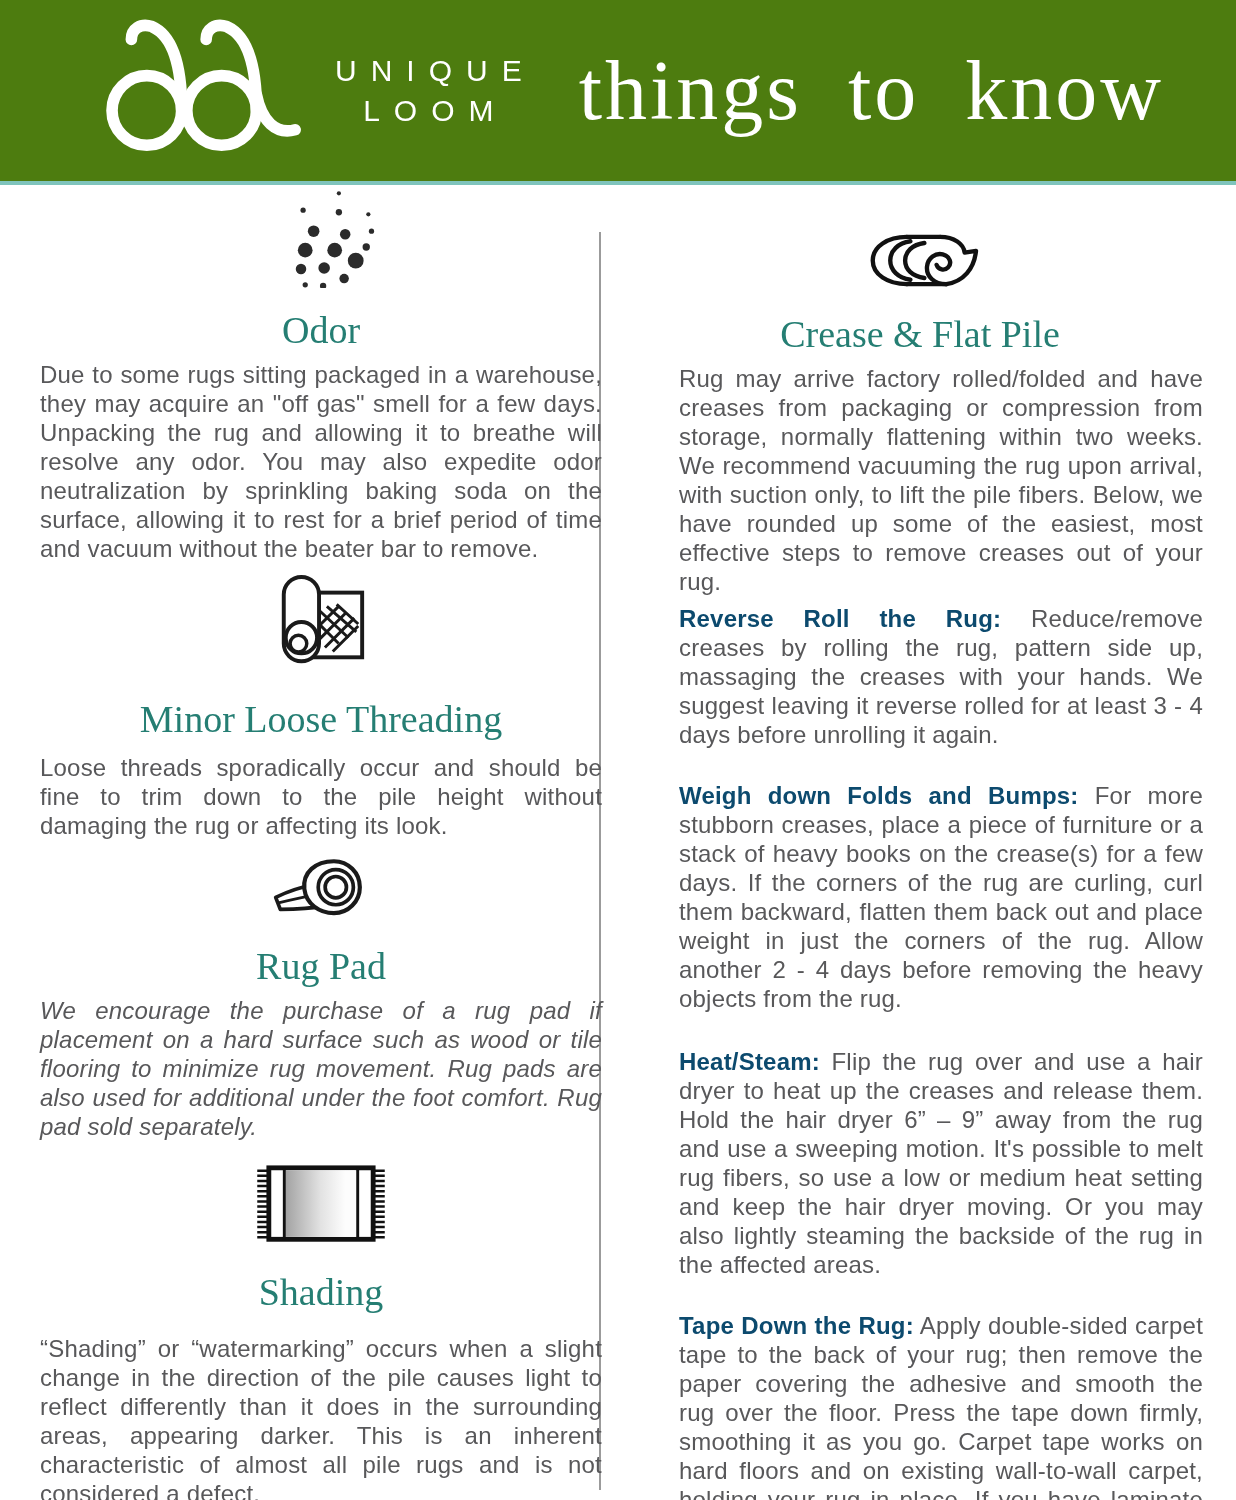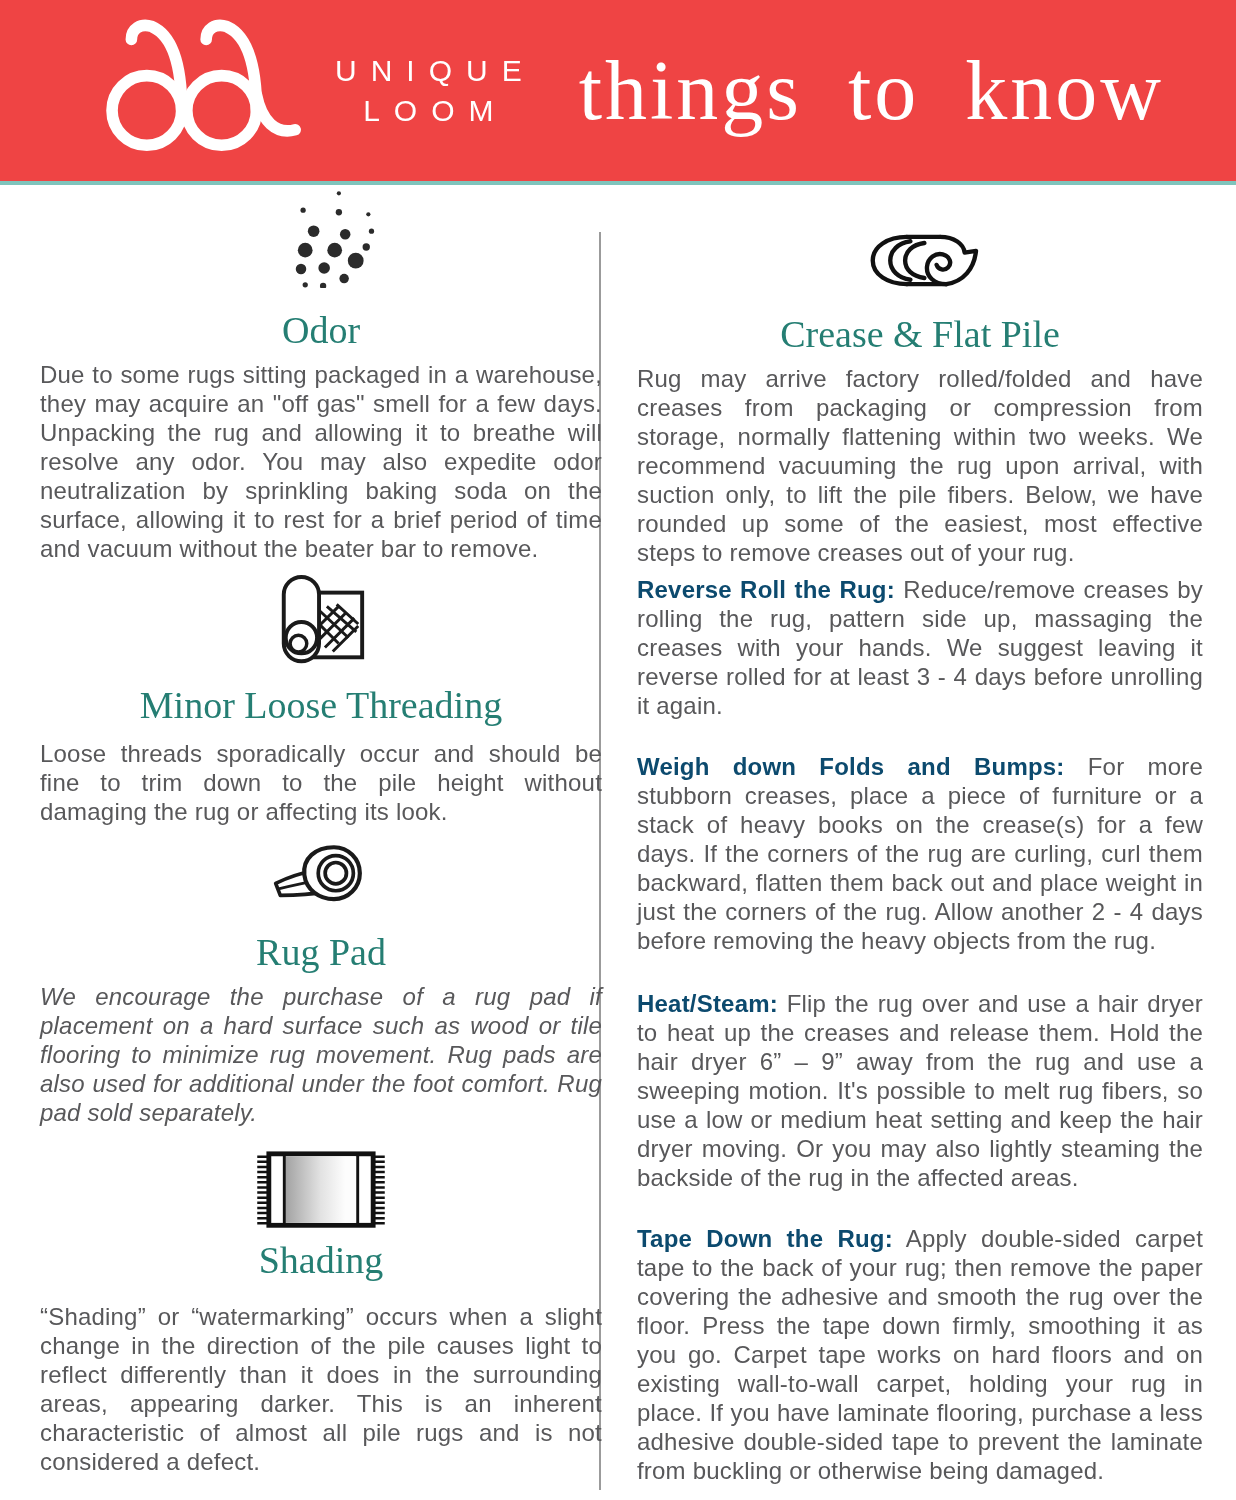--- a/index.html
+++ b/index.html
@@ -9,21 +9,21 @@
     width:1236px; height:1500px;
     background:#ffffff;
     font-family:"Liberation Sans", sans-serif;
     overflow:hidden;
   }
 
   
   .banner {
     position:relative;
     width:100%; height:185px;
-    background:#ef4444;
+    background:#4d7c0f;
     border-bottom:4px solid #7FC4BC;
     display:flex; align-items:center;
   }
   .logo-wrap { margin-left:95px; width:212px; flex:0 0 auto; }
   .brand-text {
     margin-left:14px;
     color:#ffffff;
     font-size:30px;
     letter-spacing:14px;
     line-height:40px;
@@ -70,35 +70,35 @@
     letter-spacing:0.2px;
   }
   .tip-label { font-weight:bold; color:#0c4a6e; }
 
   
   .sec-odor .icon-row      { margin-top:20px; }
   .sec-odor .section-title { margin-top:16px; }
   .sec-odor .body-text     { margin-top:8px; }
 
   .sec-threading .icon-row      { margin-top:10px; }
-  .sec-threading .section-title { margin-top:6px; }
+  .sec-threading .section-title { margin-top:20px; }
   .sec-threading .body-text     { margin-top:12px; }
 
   .sec-rugpad .section-title { margin-top:14px; }
   .sec-rugpad .icon-row      { margin-top:12px; }
   .sec-rugpad .body-text     { margin-top:8px;font-style:italic; }
 
   .sec-shading .icon-row      { margin-top:22px; }
-  .sec-shading .section-title { }
+  .sec-shading .section-title { margin-top:18px; }
   .sec-shading .body-text     { margin-top:20px; }
 
   
   .sec-crease .icon-row      { margin-top:62px; }
   .sec-crease .section-title { margin-top:16px; }
-  .sec-crease .body-text     { margin-top:8px; }
+  .sec-crease .body-text     { margin-top:8px;margin-left:42px; }
   .tip { margin-top:29px; }
   .tip.t2 { margin-top:32px; }
   .tip.t3 { margin-top:34px; }
   .tip.t4 { margin-top:32px; }
 </style>
 </head>
 <body>
 
 <div class="page">
 

